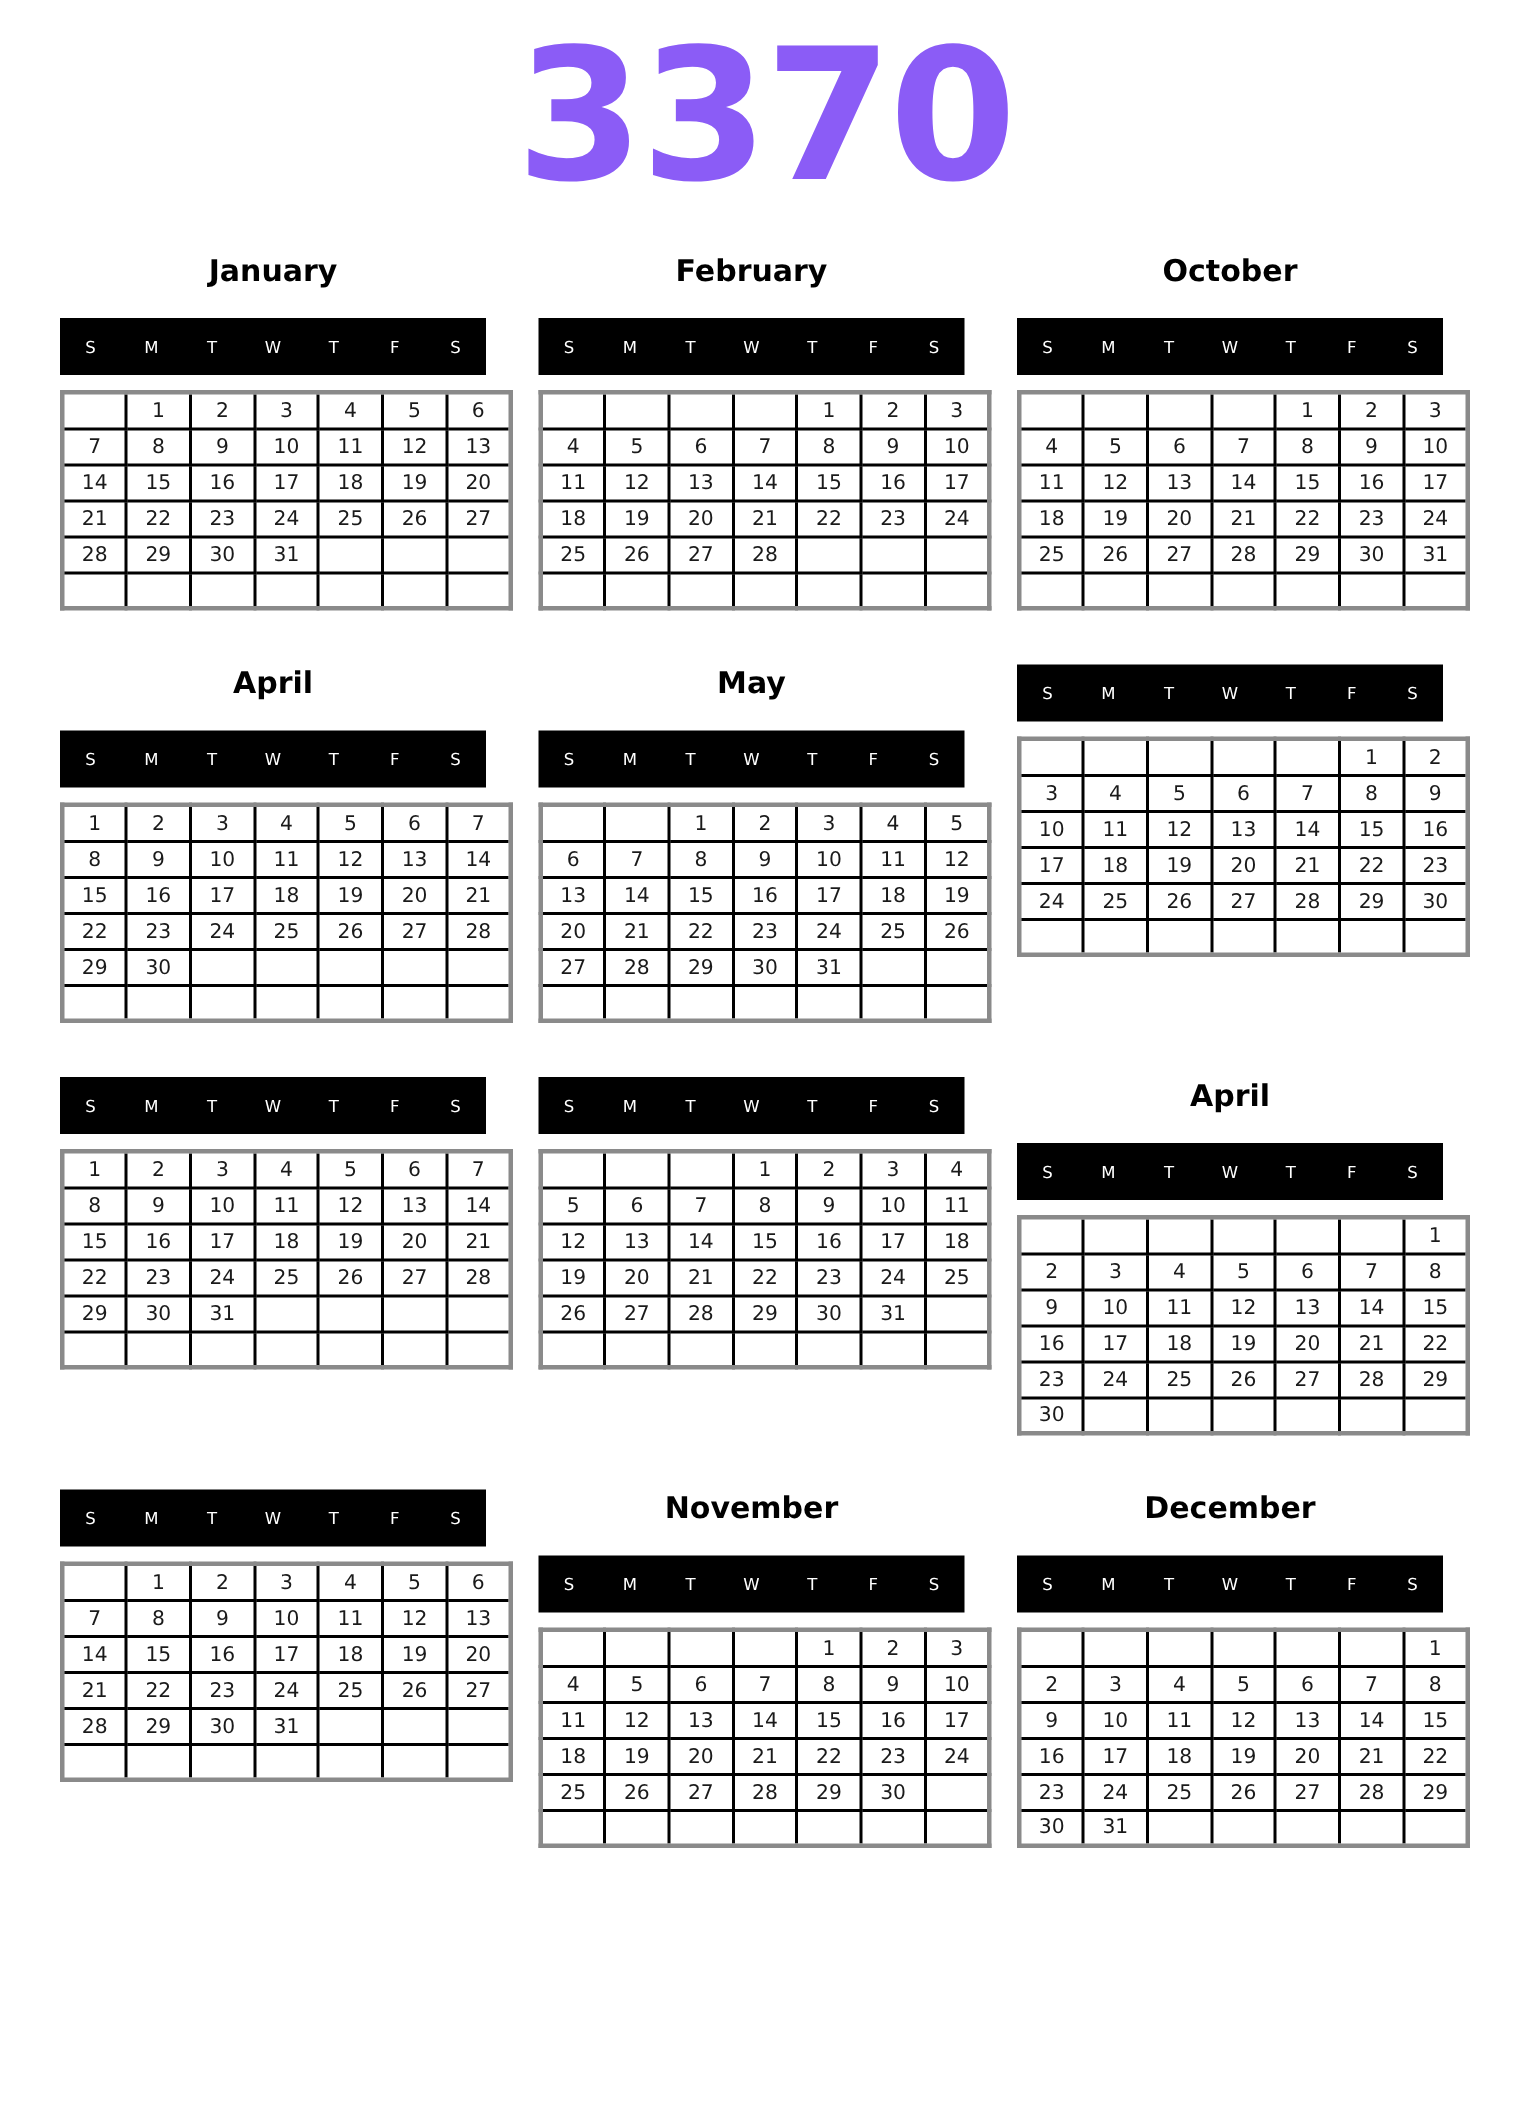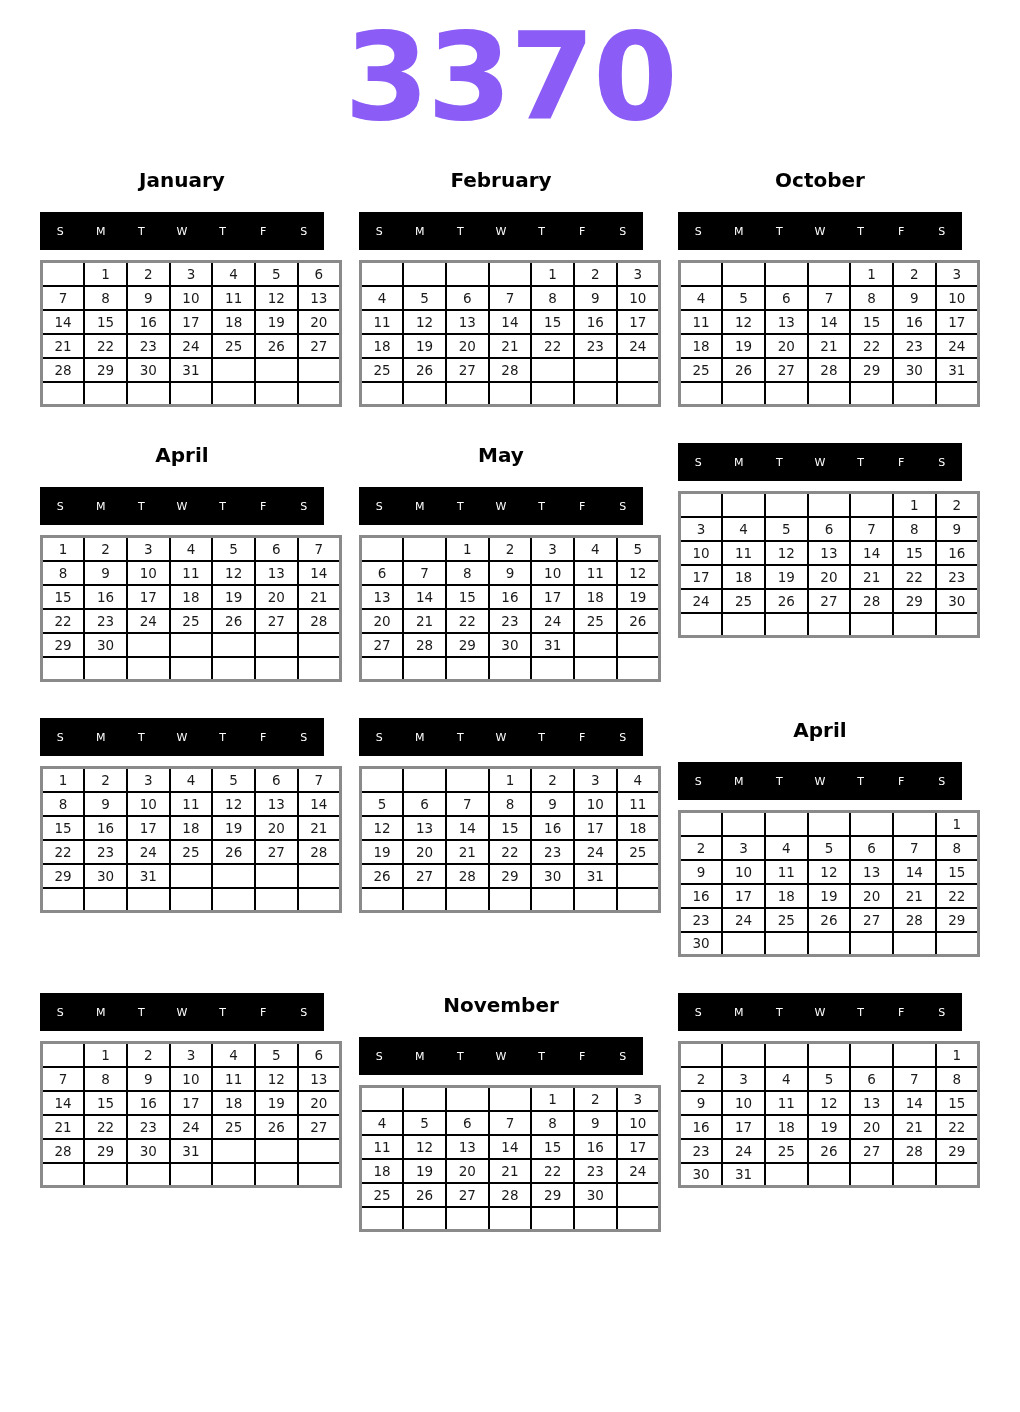--- a/index.html
+++ b/index.html
@@ -808,20 +808,21 @@
             <td class="date-cell"></td>
             <td class="date-cell"></td>
             <td class="date-cell"></td>
             <td class="date-cell"></td>
             <td class="date-cell"></td>
           </tr>
         </tbody>
       </table>
     </div>
     <div class="month">
+      <div class="month-title">December</div>
       <div class="weekday-bar">
         <span class="weekday">S</span>
         <span class="weekday">M</span>
         <span class="weekday">T</span>
         <span class="weekday">W</span>
         <span class="weekday">T</span>
         <span class="weekday">F</span>
         <span class="weekday">S</span>
       </div>
       <table class="date-grid">

